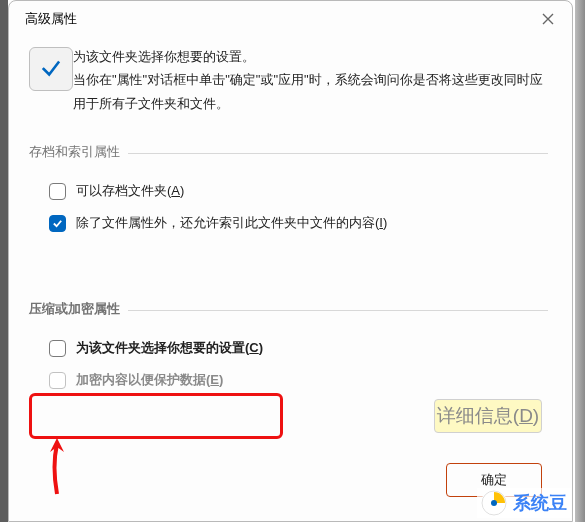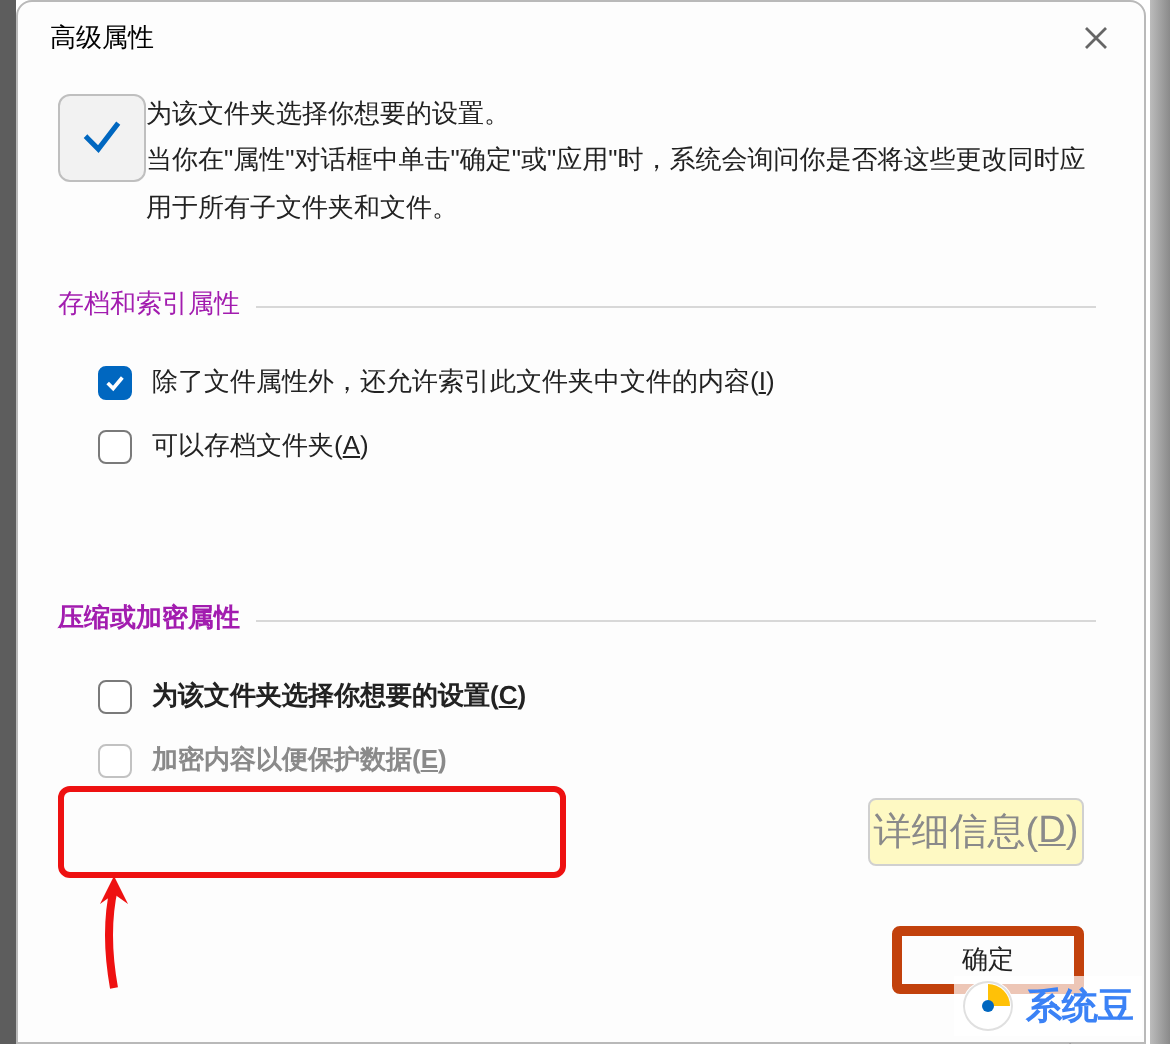--- a/index.html
+++ b/index.html
@@ -69,21 +69,21 @@
   .header-text { line-height: 1.8; font-size: 13px; color: #222; padding-top: 0; }
   .group {
     margin-bottom: 30px;
   }
   .group-label-row {
     display: flex;
     align-items: center;
     margin-bottom: 14px;
   }
   .group-label {
-    color: #a21caf;
+    color: #737373;
     font-size: 13px;
     margin-right: 8px;
   }
   .group-line {
     flex: 1;
     height: 1px;
     background: #d8d8d8;
     margin-top: 2px;
     margin-right: 6px;
   }
@@ -141,21 +141,21 @@
     display: flex; align-items: center; justify-content: center;
     cursor: default;
   }
   .details-btn u { text-decoration: underline; }
   .ok-btn {
     position: absolute;
     right: 30px;
     bottom: 24px;
     width: 96px; height: 34px;
     background: #fdfdfd;
-    border: 5px solid #c2410c;
+    border: 1px solid #c2410c;
     border-radius: 4px;
     color: #222;
     font-size: 13px;
     display: flex; align-items: center; justify-content: center;
     cursor: pointer;
   }
   .watermark {
     position: absolute;
     right: 14px;
     bottom: 4px;
@@ -212,30 +212,30 @@
         <div>当你在"属性"对话框中单击"确定"或"应用"时，系统会询问你是否将这些更改同时应用于所有子文件夹和文件。</div>
       </div>
     </div>
 
     <div class="group">
       <div class="group-label-row">
         <span class="group-label">存档和索引属性</span>
         <span class="group-line"></span>
       </div>
       <label class="check-row">
+        <span class="chk"></span>
+        <span><span>可以存档文件夹(</span><u>A</u><span>)</span></span>
+      </label>
+      <label class="check-row">
         <span class="chk checked">
           <svg viewBox="0 0 12 12">
               <path d="M2 6 L5 9 L10 3" stroke="#fff" stroke-width="2" fill="none"></path>
             </svg>
         </span>
         <span><span>除了文件属性外，还允许索引此文件夹中文件的内容(</span><u>I</u><span>)</span></span>
-      </label>
-      <label class="check-row">
-        <span class="chk"></span>
-        <span><span>可以存档文件夹(</span><u>A</u><span>)</span></span>
       </label>
     </div>
 
     <div class="group" style="margin-top:61px;font-weight:bold;">
       <div class="group-label-row">
         <span class="group-label">压缩或加密属性</span>
         <span class="group-line"></span>
       </div>
       <label class="check-row">
         <span class="chk"></span>

